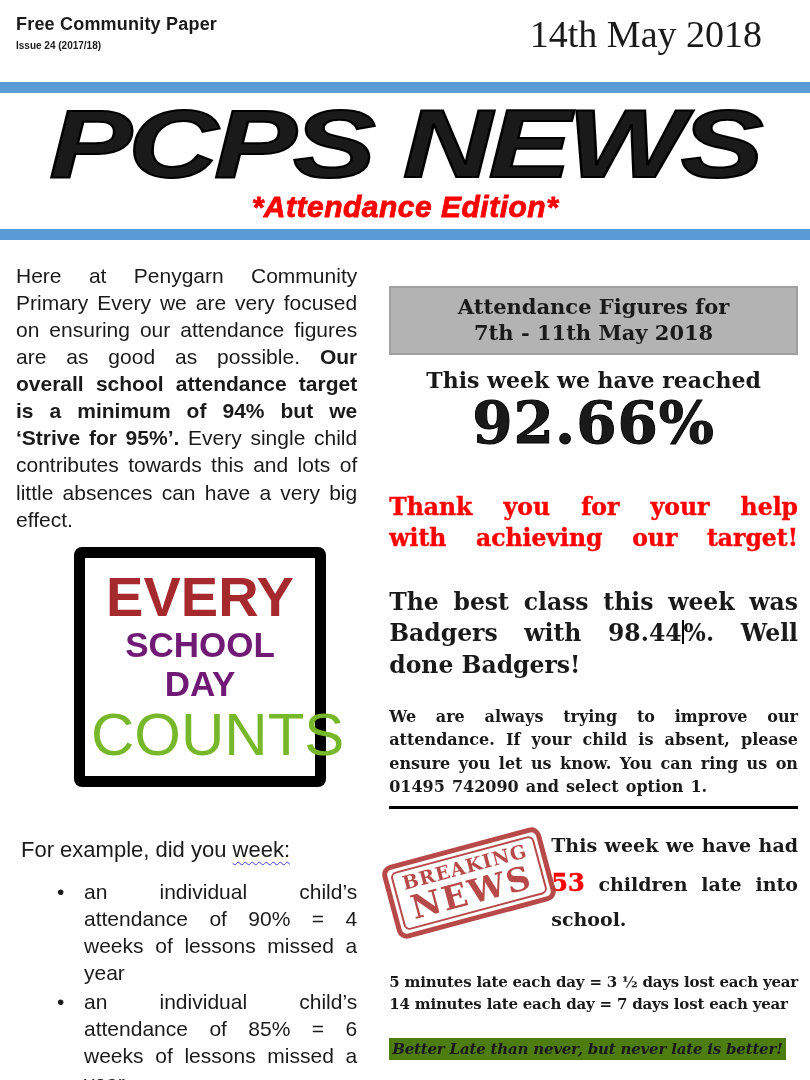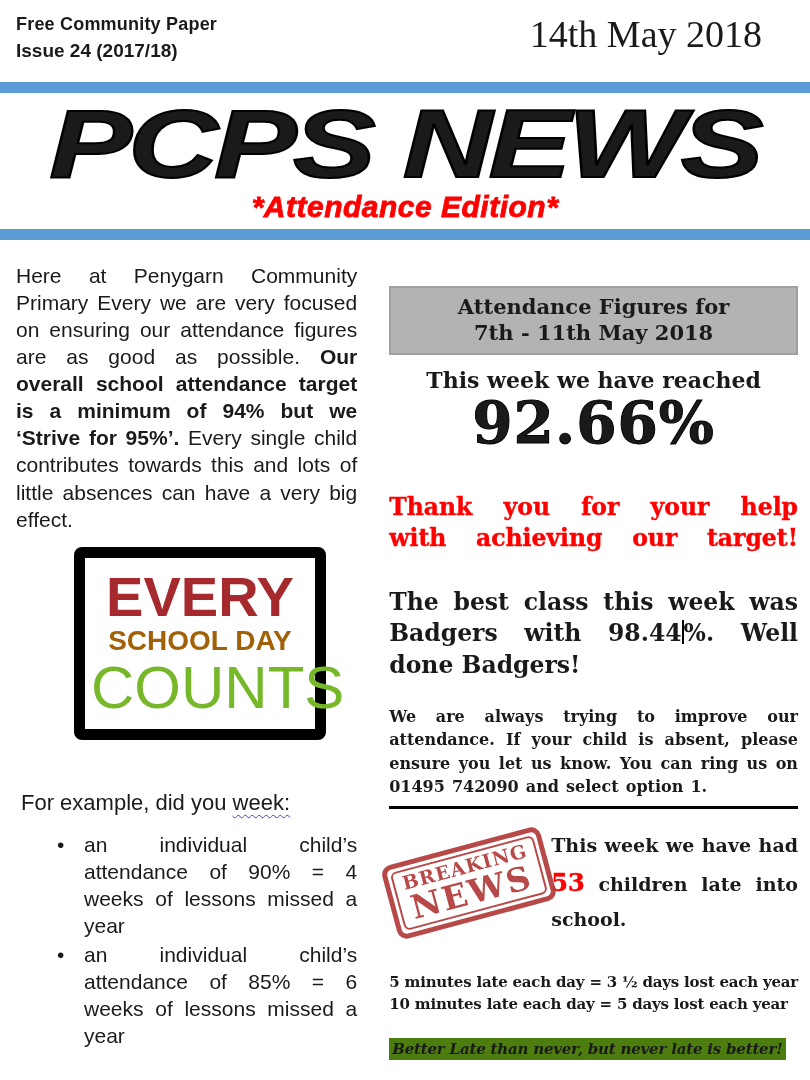--- a/index.html
+++ b/index.html
@@ -4,21 +4,21 @@
 <style>
   * { margin:0; padding:0; box-sizing:border-box; }
   html,body { width:810px; background:#fff; }
   body { font-family:"Liberation Sans", sans-serif; color:#1a1a1a; }
   .page { position:relative; width:810px; height:1080px; background:#fff; overflow:hidden; }
 
   
   .header { display:flex; justify-content:space-between; align-items:flex-start;
             height:82px; padding:14px 48px 0 16px; }
   .pub-name { font-size:18px; font-weight:bold; letter-spacing:.2px; }
-  .pub-issue { font-size:19px; font-weight:bold; margin-top:5px; }
+  .pub-issue { font-size:10px; font-weight:bold; margin-top:5px; }
   .date { font-family:"Liberation Serif", serif; font-size:38px; margin-top:-2px;text-align:right; }
 
   .stripe { height:11px; background:#5b9bd5; }
 
   
   .masthead { text-align:center; padding-top:1px; }
   .title { display:inline-block; font-weight:bold; font-style:italic;
            font-size:97px; line-height:1.04; letter-spacing:-3px;
            transform:scaleX(1.28); white-space:nowrap;
            -webkit-text-stroke:2px #000; }
@@ -31,21 +31,21 @@
   .col-left { width:382px; }
   .col-right { flex:1; font-family:"DejaVu Serif", serif; font-weight:bold; }
 
   
   .intro { font-size:21px; line-height:1.29; text-align:justify; }
   .intro b { font-weight:bold; }
 
   .logo-box { margin:14px 0 0 58px; width:252px; border:11px solid #000; border-radius:8px;
               background:#fff; padding:12px 6px 10px; text-align:center; }
   .logo-every  { color:#a6292e; font-weight:bold; font-size:56px; line-height:.98; }
-  .logo-school { color:#a16207;    font-weight:bold; font-size:28px; line-height:1.12; }
+  .logo-school { color:#701a75;    font-weight:bold; font-size:35px; line-height:1.12; }
   .logo-counts { color:#76b82a; font-weight:normal; font-size:60px; line-height:1.05; }
 
   .did-know { margin-top:50px; font-size:22px; padding-left:5px; }
   .squiggle { text-decoration-line:underline; text-decoration-style:wavy;
               text-decoration-color:#3c41d8; text-decoration-thickness:1px;
               text-underline-offset:4px; }
 
   ul.bullets { margin-top:15px; padding-left:68px; list-style:none; }
   ul.bullets li { position:relative; font-size:21px; line-height:1.29;
                   text-align:justify; margin-bottom:2px; }
@@ -166,21 +166,21 @@
               <div class="stamp-l1">BREAKING</div>
               <div class="stamp-l2">NEWS</div>
             </div>
           </div>
         </div>
         <div class="late-text"><span>This week we have had </span><span class="late-count">53</span><span> children late into school.</span></div>
       </div>
 
       <div class="stats">
         <div>5 minutes late each day = 3 ½ days lost each year</div>
-        <div>10 minutes late each day = 5 days lost each year</div>
+        <div>14 minutes late each day = 7 days lost each year</div>
       </div>
 
       <div class="highlight-line">
         <span class="highlight">Better Late than never, but never late is better!</span>
       </div>
 
     </div>
   </div>
 </div>
 

